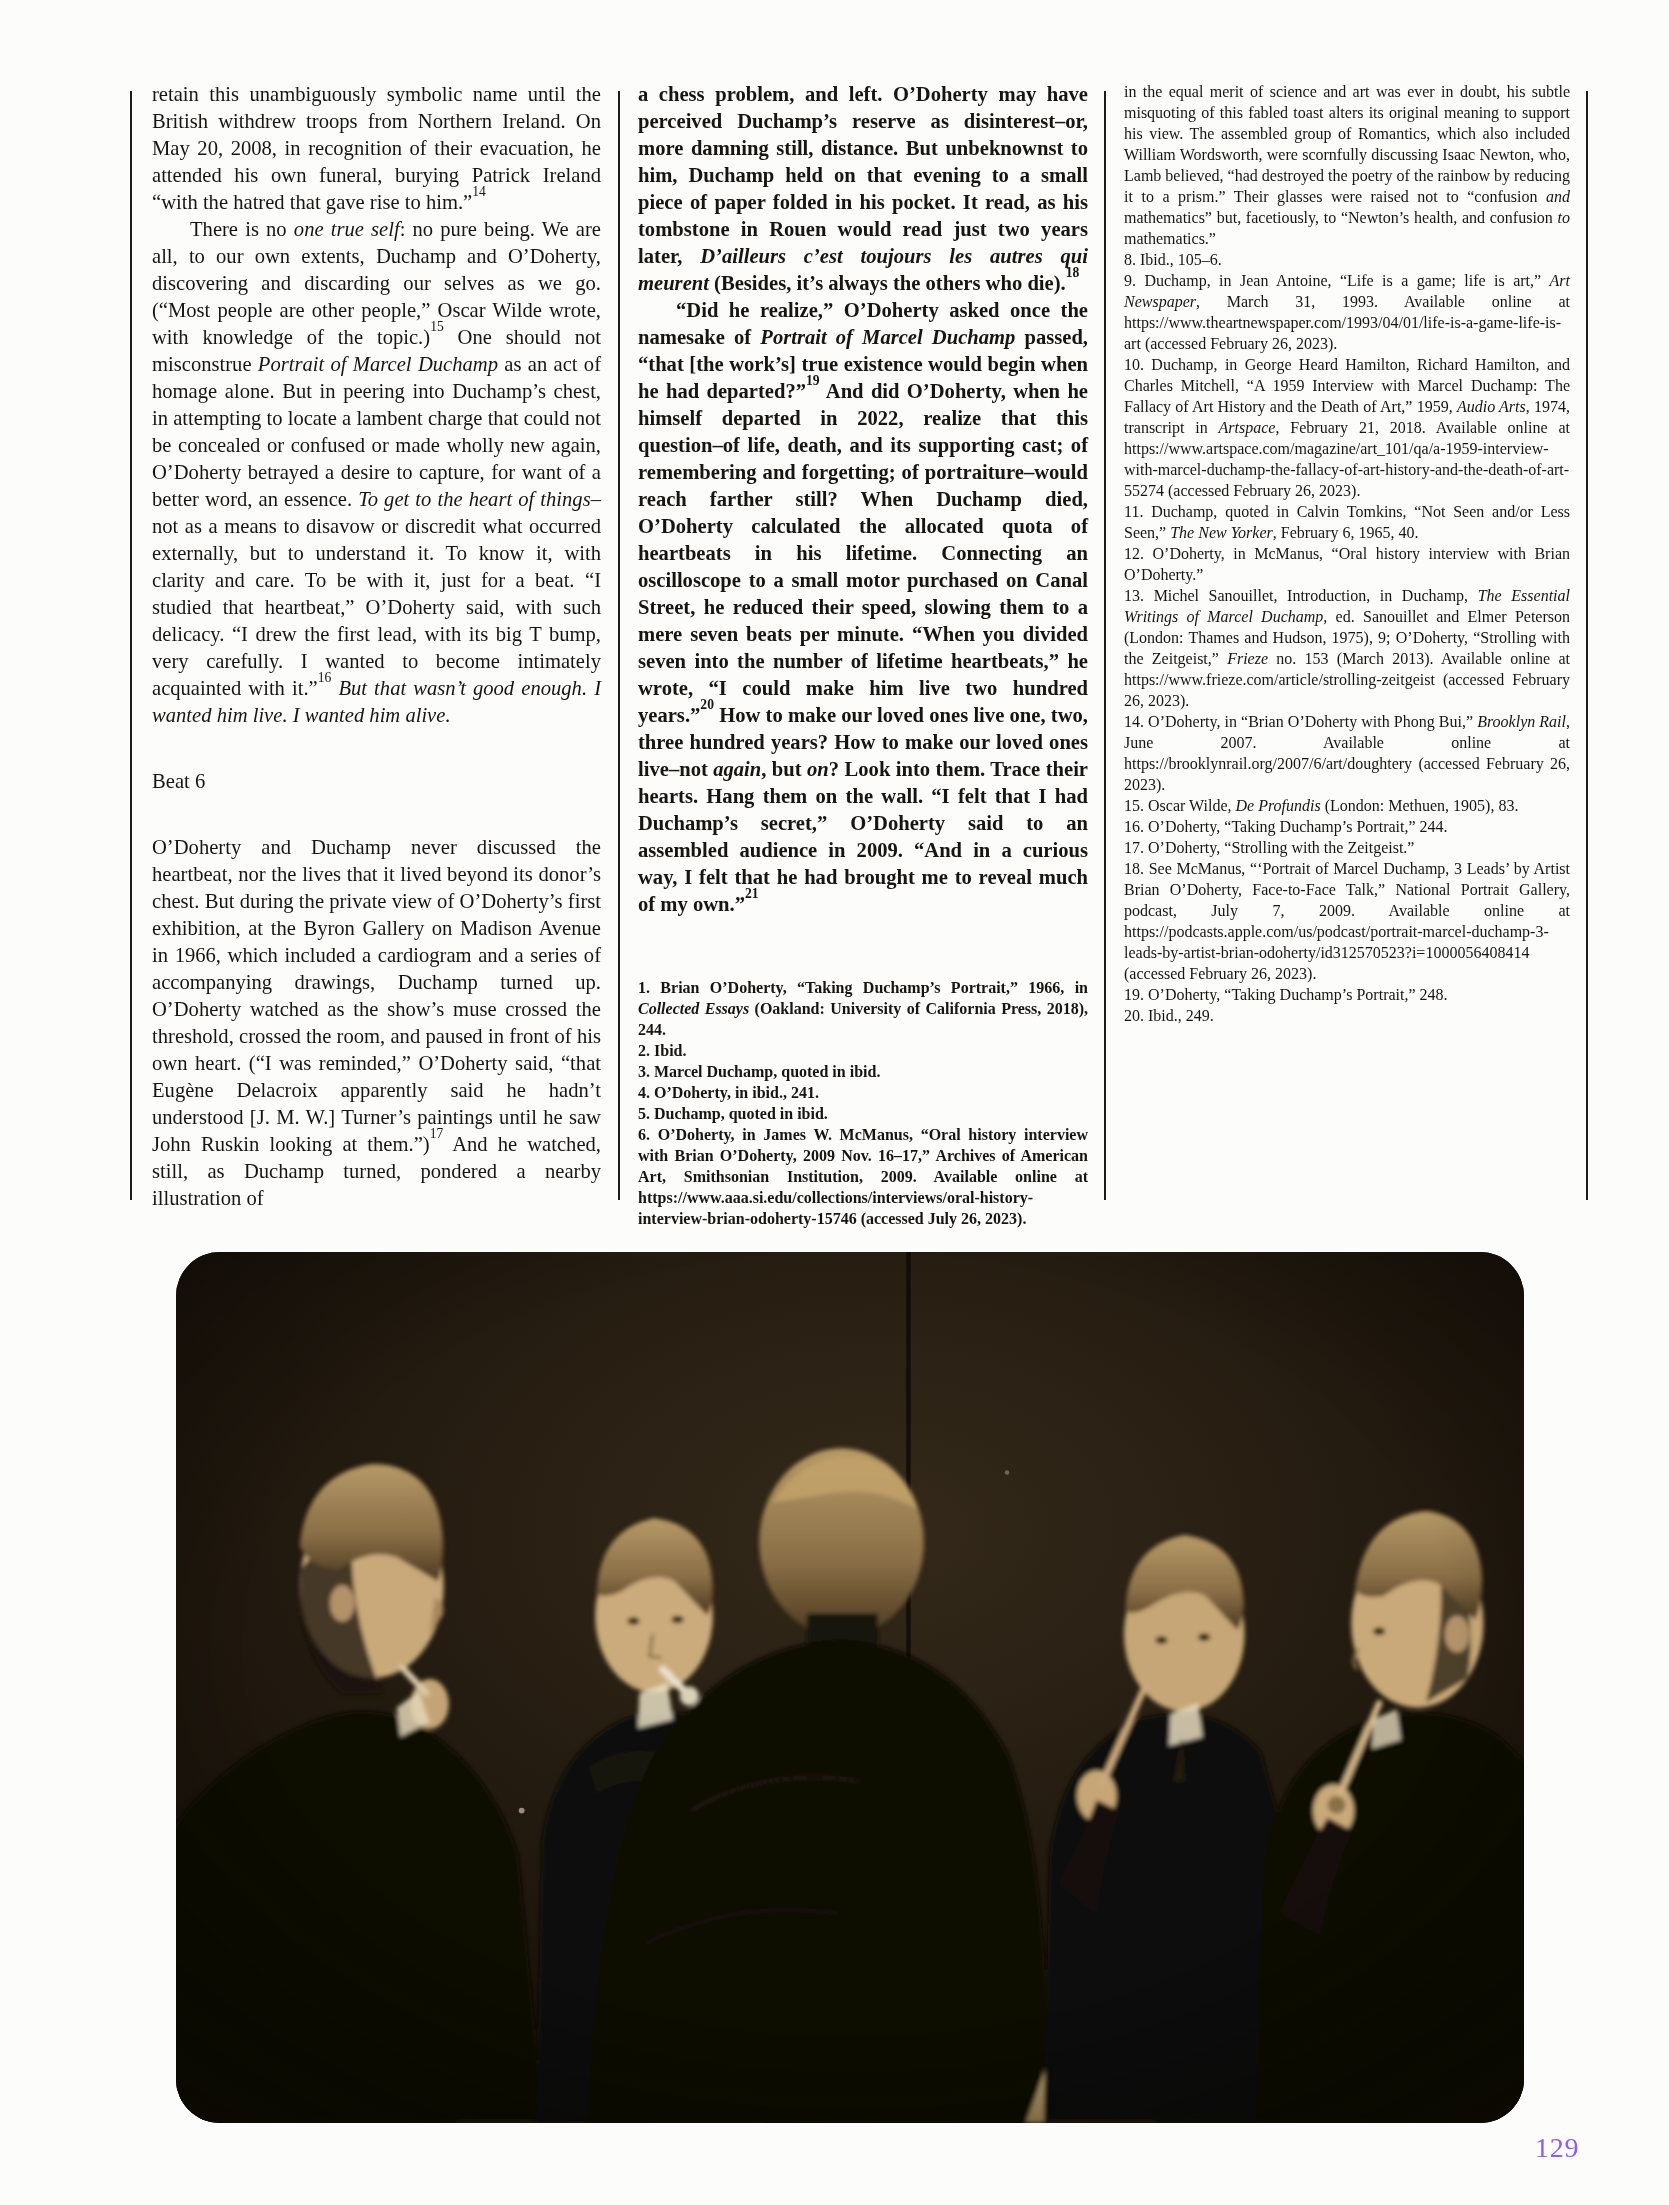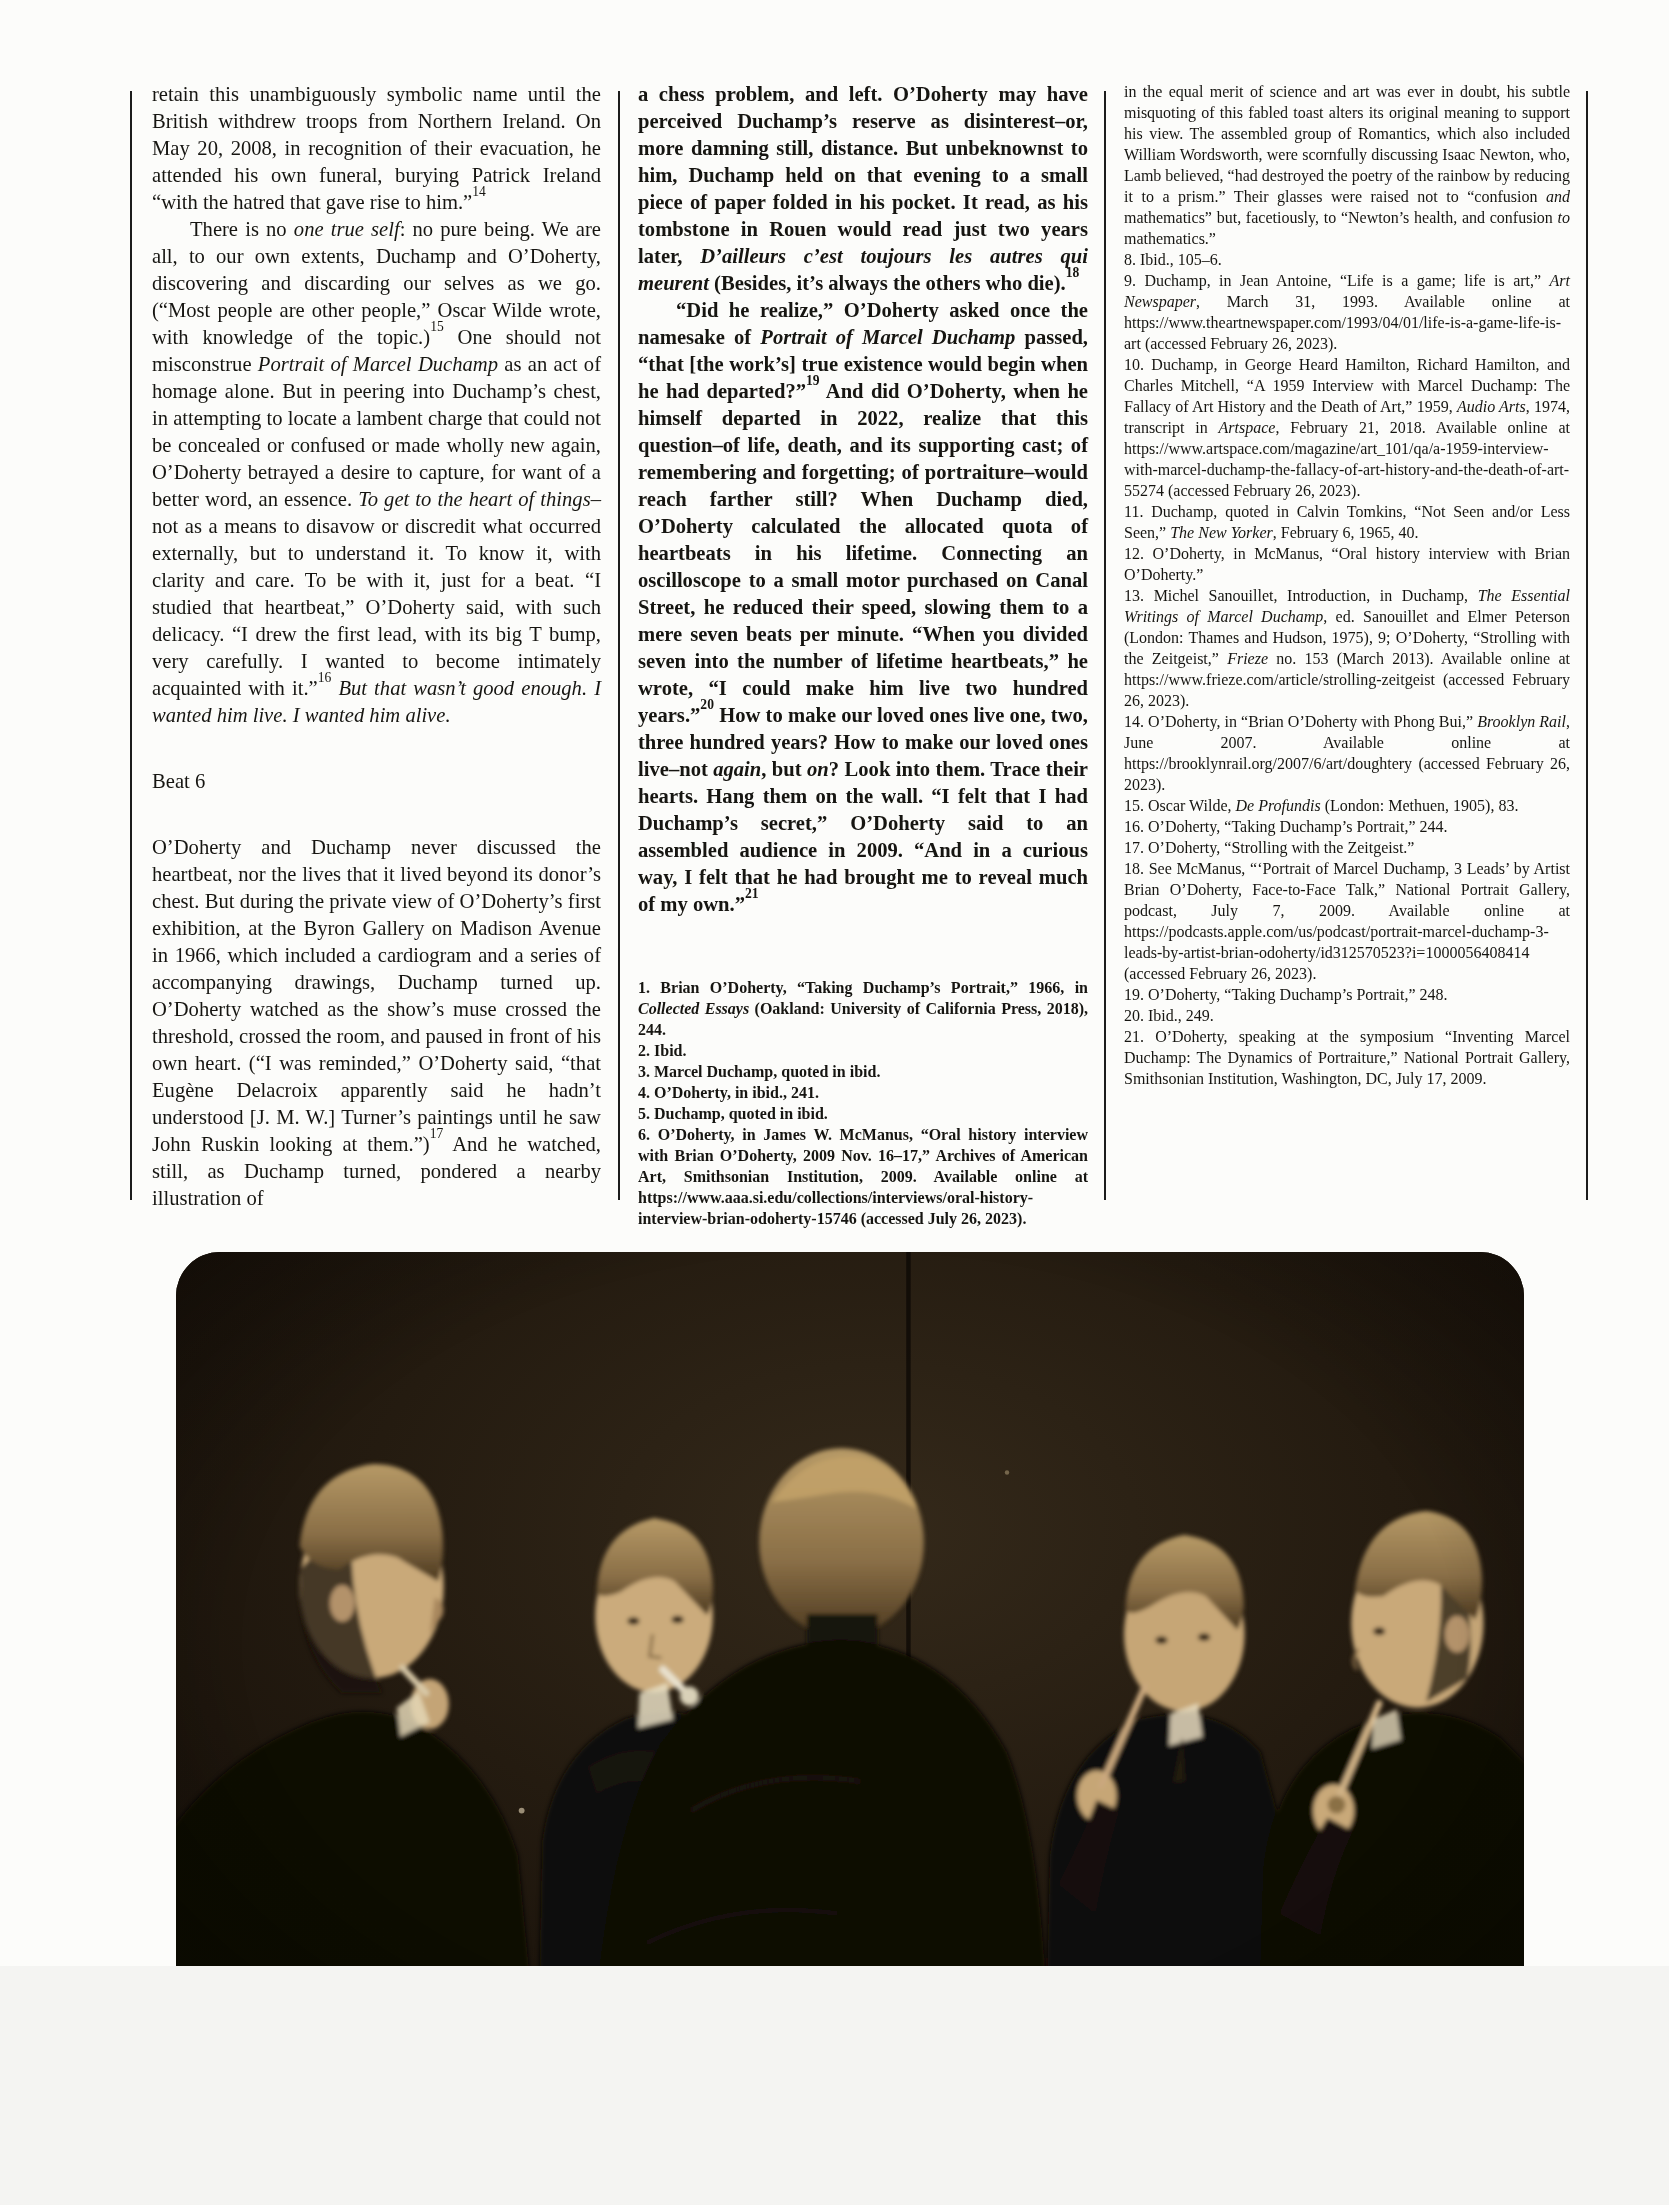--- a/index.html
+++ b/index.html
@@ -2,21 +2,21 @@
 <html lang="en" style="font-size:11.8px"><head>
 <meta charset="utf-8">
 <style>
   html,body{margin:0;padding:0;}
   body{
     width:1670px;height:2205px;
     background:#f4f4f2;
     font-family:"Liberation Serif","DejaVu Serif",serif;
   }
   .page{
-    position:relative;width:1670px;height:1966px;
+    position:relative;width:1670px;height:2205px;
     background:#fcfcfa;color:#161511;overflow:hidden;
   }
   
   .rule{position:absolute;top:91px;height:1109px;width:1.5px;background:#1c1c1c;}
   .rule-1{left:130px}
   .rule-2{left:618px}
   .rule-3{left:1104px}
   .rule-4{left:1586px}
 
   .col{position:absolute;top:81px;text-align:justify;hyphens:auto;-webkit-hyphens:auto;}
@@ -83,21 +83,20 @@
       <p class="para">11. Duchamp, quoted in Calvin Tomkins, “Not Seen and/or Less Seen,” <i>The New Yorker</i>, February 6, 1965, 40.</p>
       <p class="para">12. O’Doherty, in McManus, “Oral history interview with Brian O’Doherty.”</p>
       <p class="para">13. Michel Sanouillet, Introduction, in Duchamp, <i>The Essential Writings of Marcel Duchamp</i>, ed. Sanouillet and Elmer Peterson (London: Thames and Hudson, 1975), 9; O’Doherty, “Strolling with the Zeitgeist,” <i>Frieze</i> no. 153 (March 2013). Available online at https://www.frieze.com/article/strolling-zeitgeist (accessed February 26, 2023).</p>
       <p class="para">14. O’Doherty, in “Brian O’Doherty with Phong Bui,” <i>Brooklyn Rail</i>, June 2007. Available online at https://brooklynrail.org/2007/6/art/doughtery (accessed February 26, 2023).</p>
       <p class="para">15. Oscar Wilde, <i>De Profundis</i> (London: Methuen, 1905), 83.</p>
       <p class="para">16. O’Doherty, “Taking Duchamp’s Portrait,” 244.</p>
       <p class="para">17. O’Doherty, “Strolling with the Zeitgeist.”</p>
       <p class="para">18. See McManus, “‘Portrait of Marcel Duchamp, 3 Leads’ by Artist Brian O’Doherty, Face-to-Face Talk,” National Portrait Gallery, podcast, July 7, 2009. Available online at https://podcasts.apple.com/us/podcast/portrait-marcel-duchamp-3-leads-by-artist-brian-odoherty/id312570523?i=1000056408414 (accessed February 26, 2023).</p>
       <p class="para">19. O’Doherty, “Taking Duchamp’s Portrait,” 248.</p>
       <p class="para">20. Ibid., 249.</p>
-      <p class="para">21. O’Doherty, speaking at the symposium “Inventing Marcel Duchamp: The Dynamics of Portraiture,” National Portrait Gallery, Smithsonian Institution, Washington, DC, July 17, 2009.</p>
     </section>
 
   <figure class="photo" aria-label="Sepia-toned 1917 five-way mirror portrait photograph: five images of Marcel Duchamp in dark suits seated around a table, smoking pipes, against a dark background with light wooden table surfaces in the foreground">
     <svg viewBox="0 0 1833 1185" preserveAspectRatio="none">
       <defs>
         <radialGradient id="bgGrad" cx="52%" cy="32%" r="85%">
           <stop offset="0%" stop-color="#34291a"></stop>
           <stop offset="45%" stop-color="#241b10"></stop>
           <stop offset="100%" stop-color="#120c07"></stop>
         </radialGradient>

